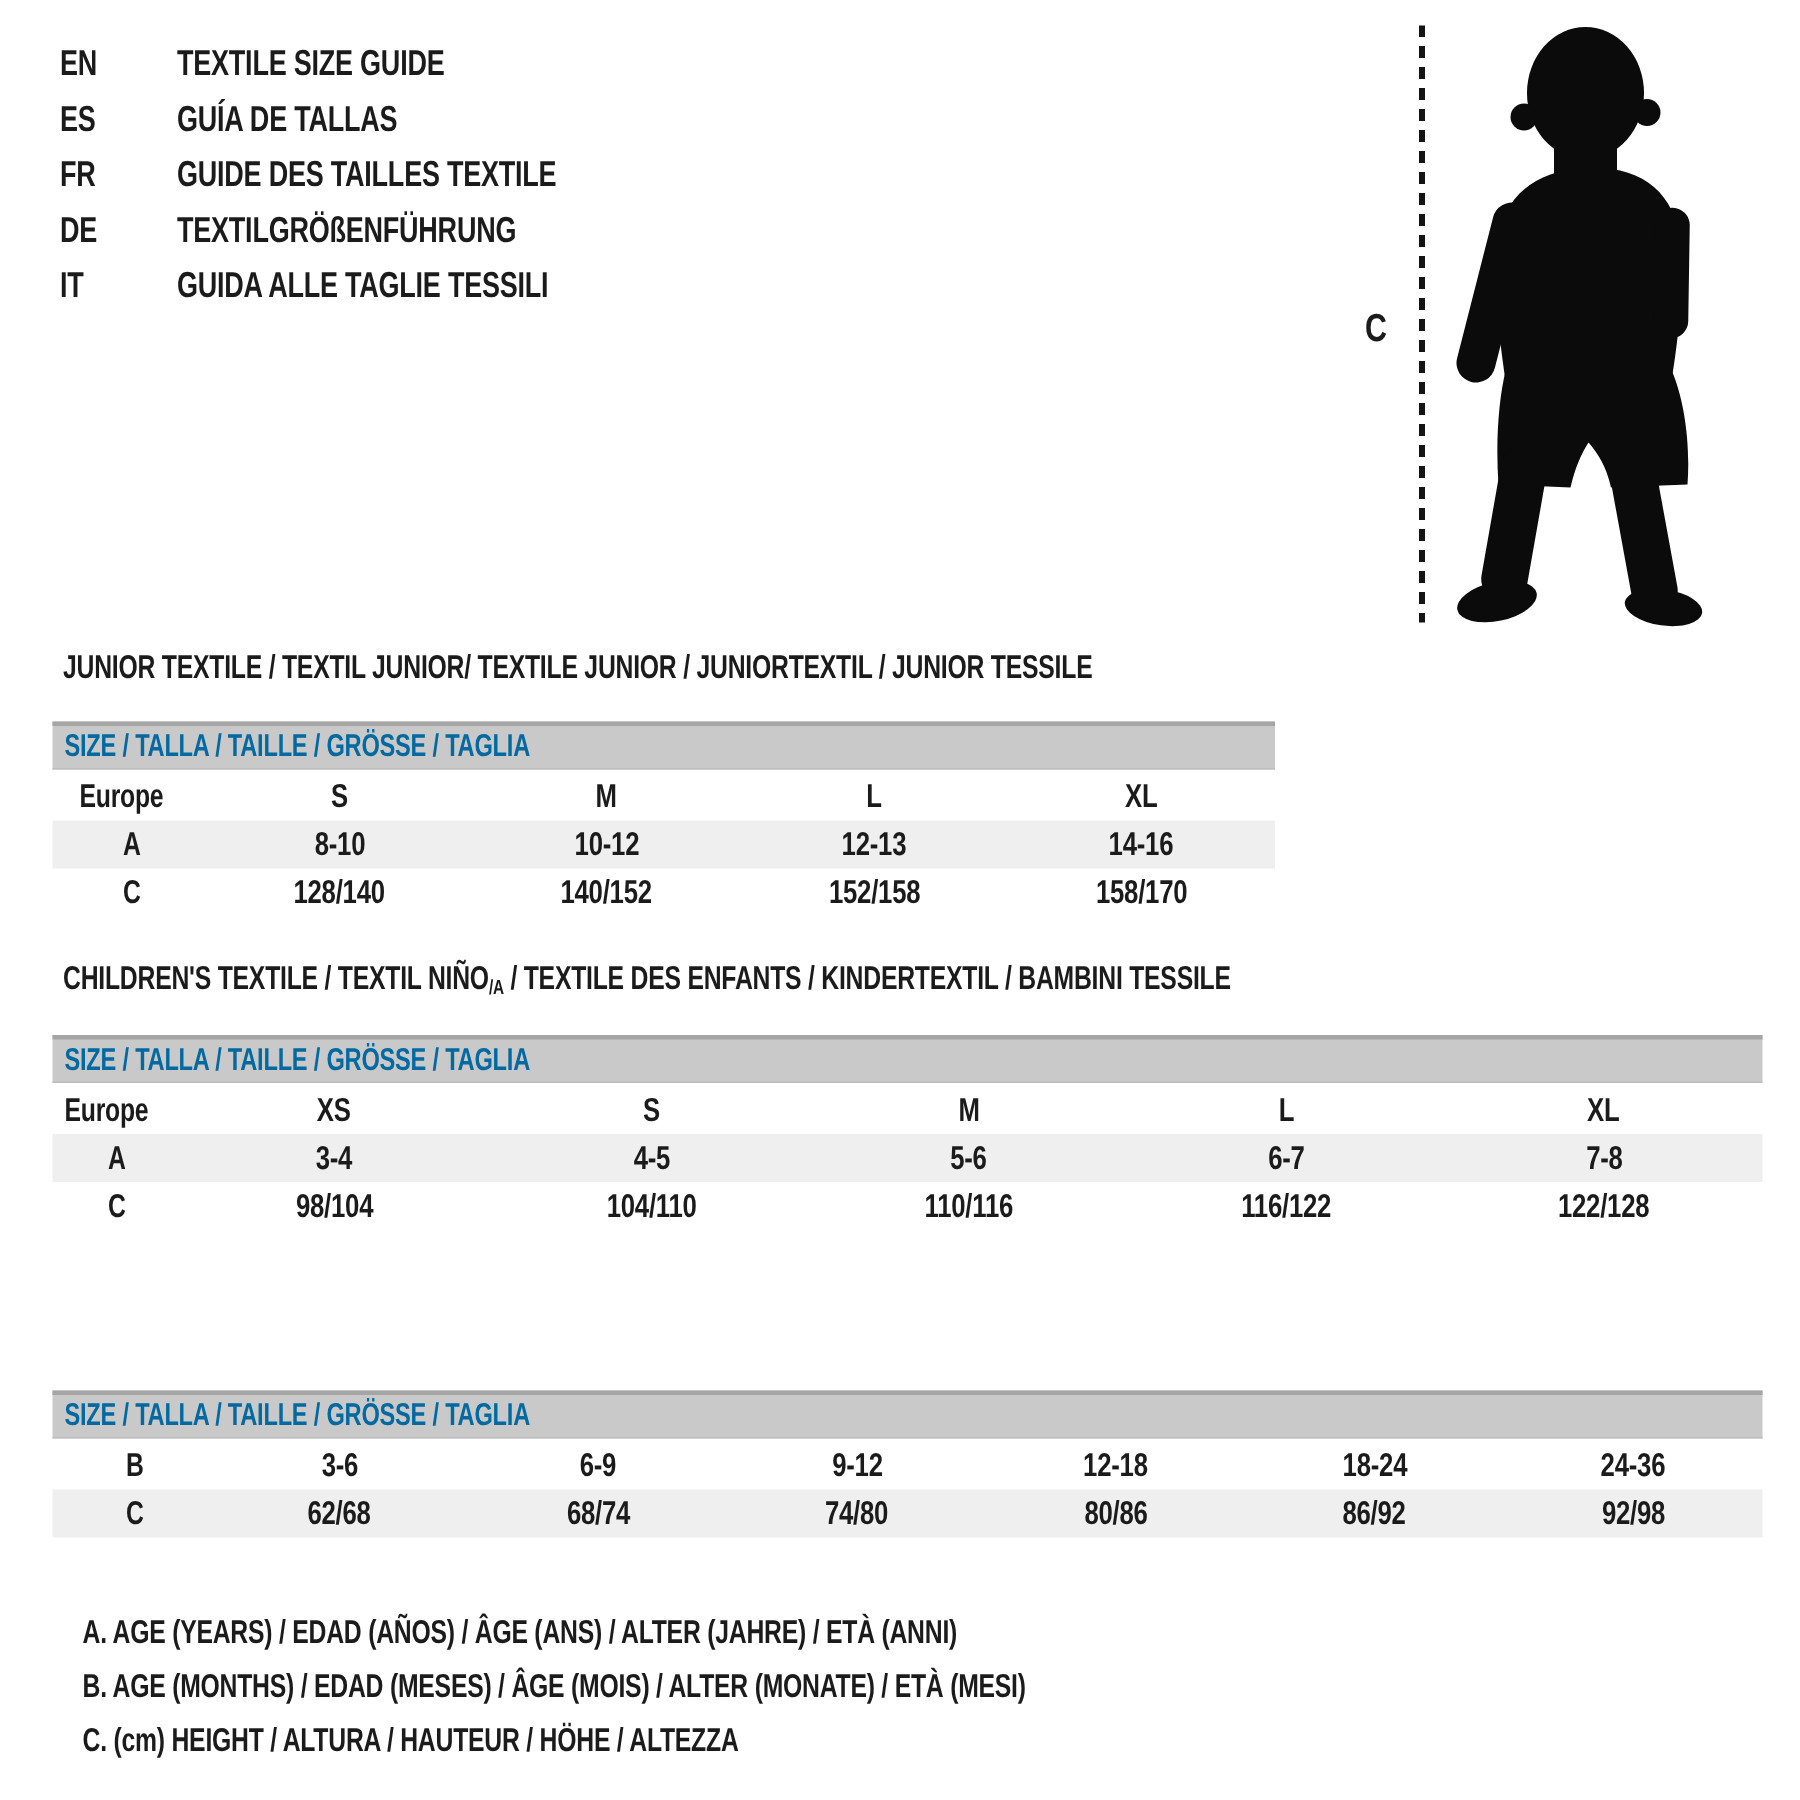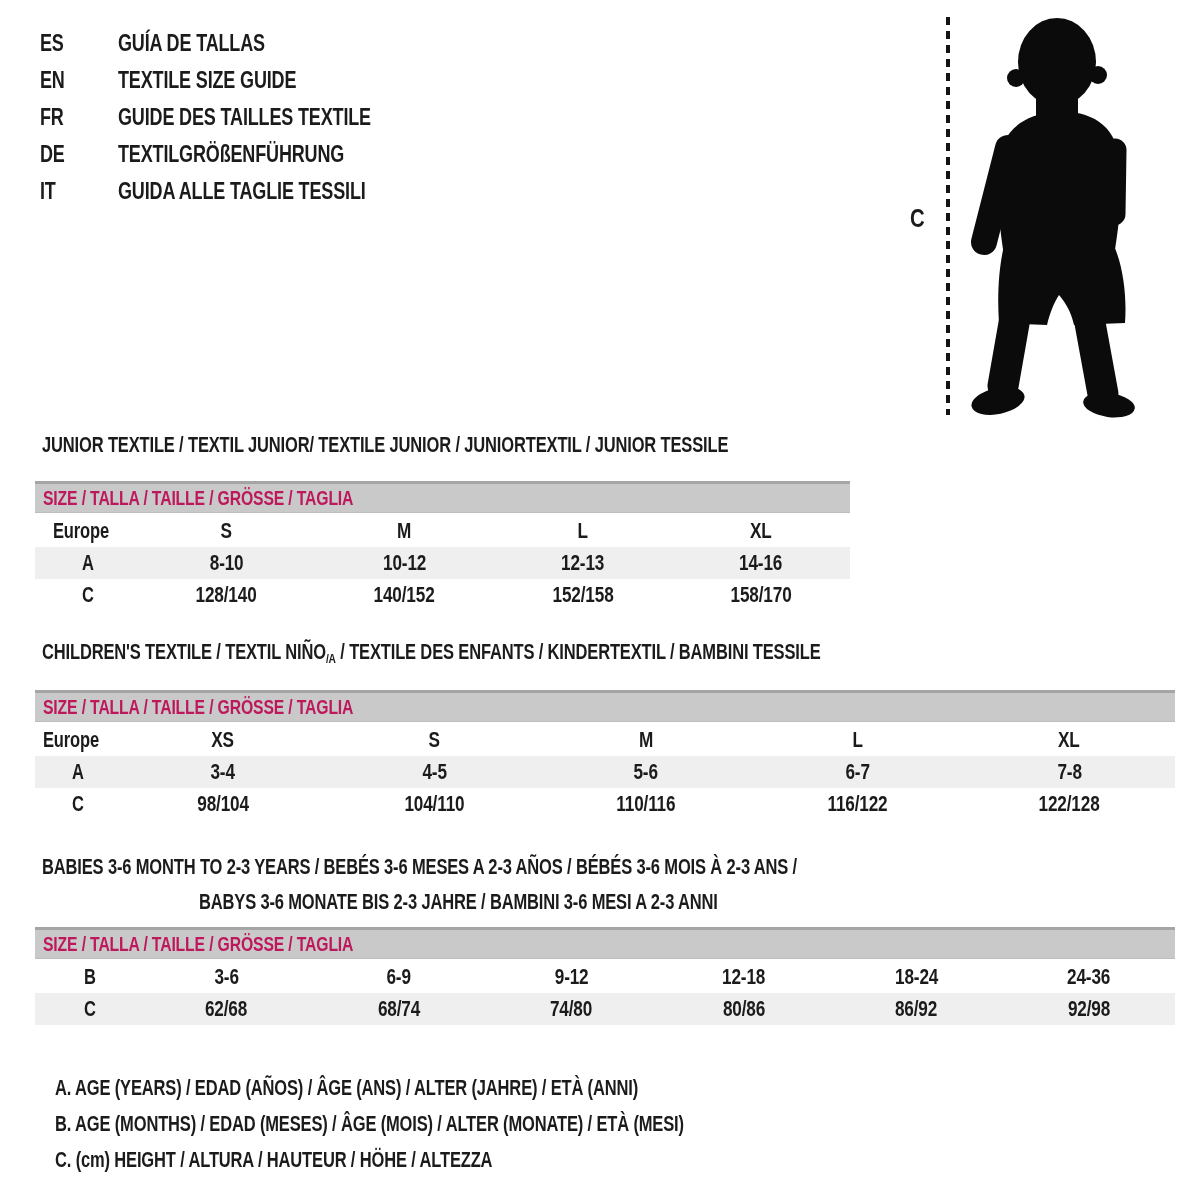--- a/index.html
+++ b/index.html
@@ -26,21 +26,21 @@
 
   
   .sec-title{position:absolute;font-size:22px;font-weight:700;line-height:24px;text-align:center;}
   .subtxt{font-size:0.62em;vertical-align:-0.28em;}
 
   
   .tbl{position:absolute;}
   .size-bar{
     height:28px;line-height:28px;background:#c9c9c9;border-top:3px solid #a5a5a5;
     border-bottom:1px solid #bdbdbd;margin-bottom:2px;padding-left:8px;
-    font-size:21px;font-weight:700;color:#be185d;
+    font-size:21px;font-weight:700;color:#0369a1;
   }
   .trow{display:grid;height:32px;line-height:32px;font-size:22px;font-weight:700;}
   .trow.shade{background:#efefef;}
   .cell{text-align:center;overflow:visible;}
   .cell.lbl{text-align:center;padding-left:8px;}
   .cols-junior{grid-template-columns:102px repeat(4,1fr);}
   .cols-children{grid-template-columns:82px repeat(5,1fr);}
   .cols-babies{grid-template-columns:105px repeat(6,1fr);}
   #junior-table{left:35px;top:481px;width:815px;}
   #children-table{left:35px;top:690px;width:1140px;}
@@ -54,26 +54,26 @@
   .legend{position:absolute;left:42px;top:1070px;margin-left:13px;}
   .legend-line{display:block;height:36px;line-height:36px;font-size:22px;font-weight:700;}
 </style>
 </head>
 <body>
 
 <div class="canvas">
 
   <div class="langs">
     <div class="lang-row">
+      <span class="lang-code"><span class="cx">EN</span></span>
+      <span><span class="cx">TEXTILE SIZE GUIDE</span></span>
+    </div>
+    <div class="lang-row">
       <span class="lang-code"><span class="cx">ES</span></span>
       <span><span class="cx">GUÍA DE TALLAS</span></span>
-    </div>
-    <div class="lang-row">
-      <span class="lang-code"><span class="cx">EN</span></span>
-      <span><span class="cx">TEXTILE SIZE GUIDE</span></span>
     </div>
     <div class="lang-row">
       <span class="lang-code"><span class="cx">FR</span></span>
       <span><span class="cx">GUIDE DES TAILLES TEXTILE</span></span>
     </div>
     <div class="lang-row">
       <span class="lang-code"><span class="cx">DE</span></span>
       <span><span class="cx">TEXTILGRÖßENFÜHRUNG</span></span>
     </div>
     <div class="lang-row">
@@ -153,24 +153,20 @@
     <div class="trow cols-children">
       <div class="cell lbl"><span class="cx">C</span></div>
       <div class="cell"><span class="cxc">98/104</span></div>
       <div class="cell"><span class="cxc">104/110</span></div>
       <div class="cell"><span class="cxc">110/116</span></div>
       <div class="cell"><span class="cxc">116/122</span></div>
       <div class="cell"><span class="cxc">122/128</span></div>
     </div>
   </div>
 
-  <div class="sec-title" id="babies-title">
-    <span class="line"><span class="cx">BABIES 3-6 MONTH TO 2-3 YEARS / BEBÉS 3-6 MESES A 2-3 AÑOS / BÉBÉS 3-6 MOIS À 2-3 ANS /</span></span>
-    <span class="line"><span class="cx">BABYS 3-6 MONATE BIS 2-3 JAHRE / BAMBINI 3-6 MESI A 2-3 ANNI</span></span>
-  </div>
   <div class="tbl" id="babies-table">
     <div class="size-bar"><span class="cx">SIZE / TALLA / TAILLE / GRÖSSE / TAGLIA</span></div>
     <div class="trow cols-babies">
       <div class="cell lbl"><span class="cx">B</span></div>
       <div class="cell"><span class="cxc">3-6</span></div>
       <div class="cell"><span class="cxc">6-9</span></div>
       <div class="cell"><span class="cxc">9-12</span></div>
       <div class="cell"><span class="cxc">12-18</span></div>
       <div class="cell"><span class="cxc">18-24</span></div>
       <div class="cell"><span class="cxc">24-36</span></div>

